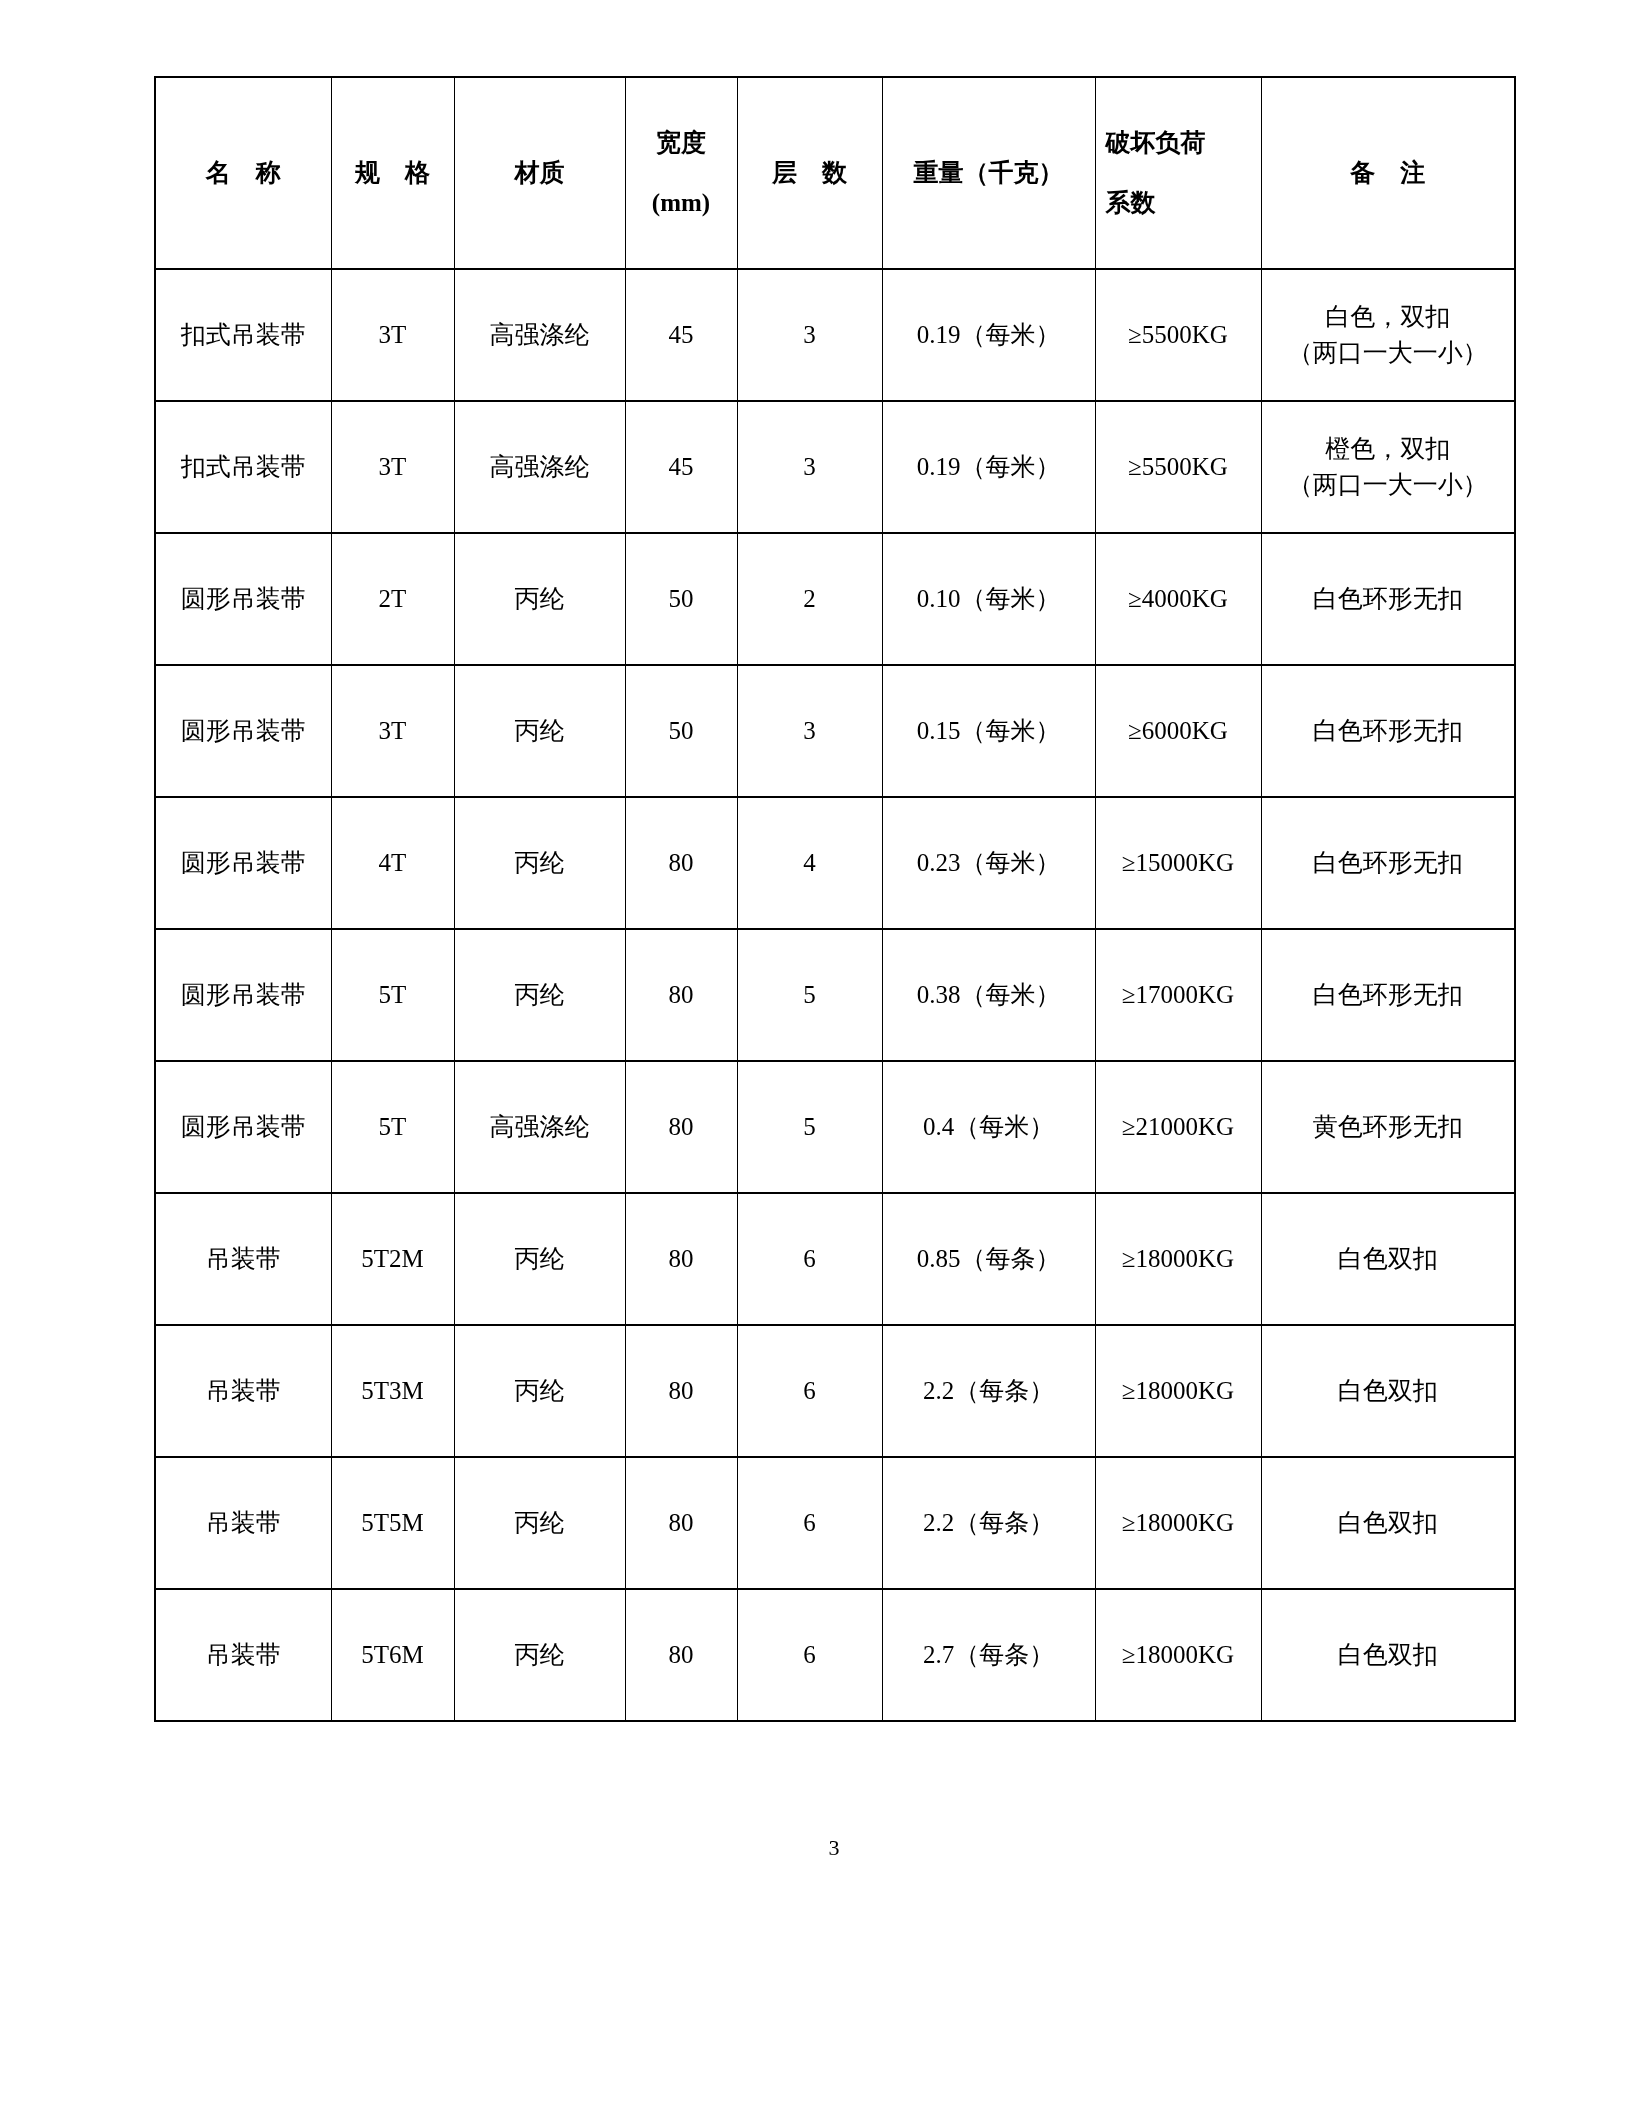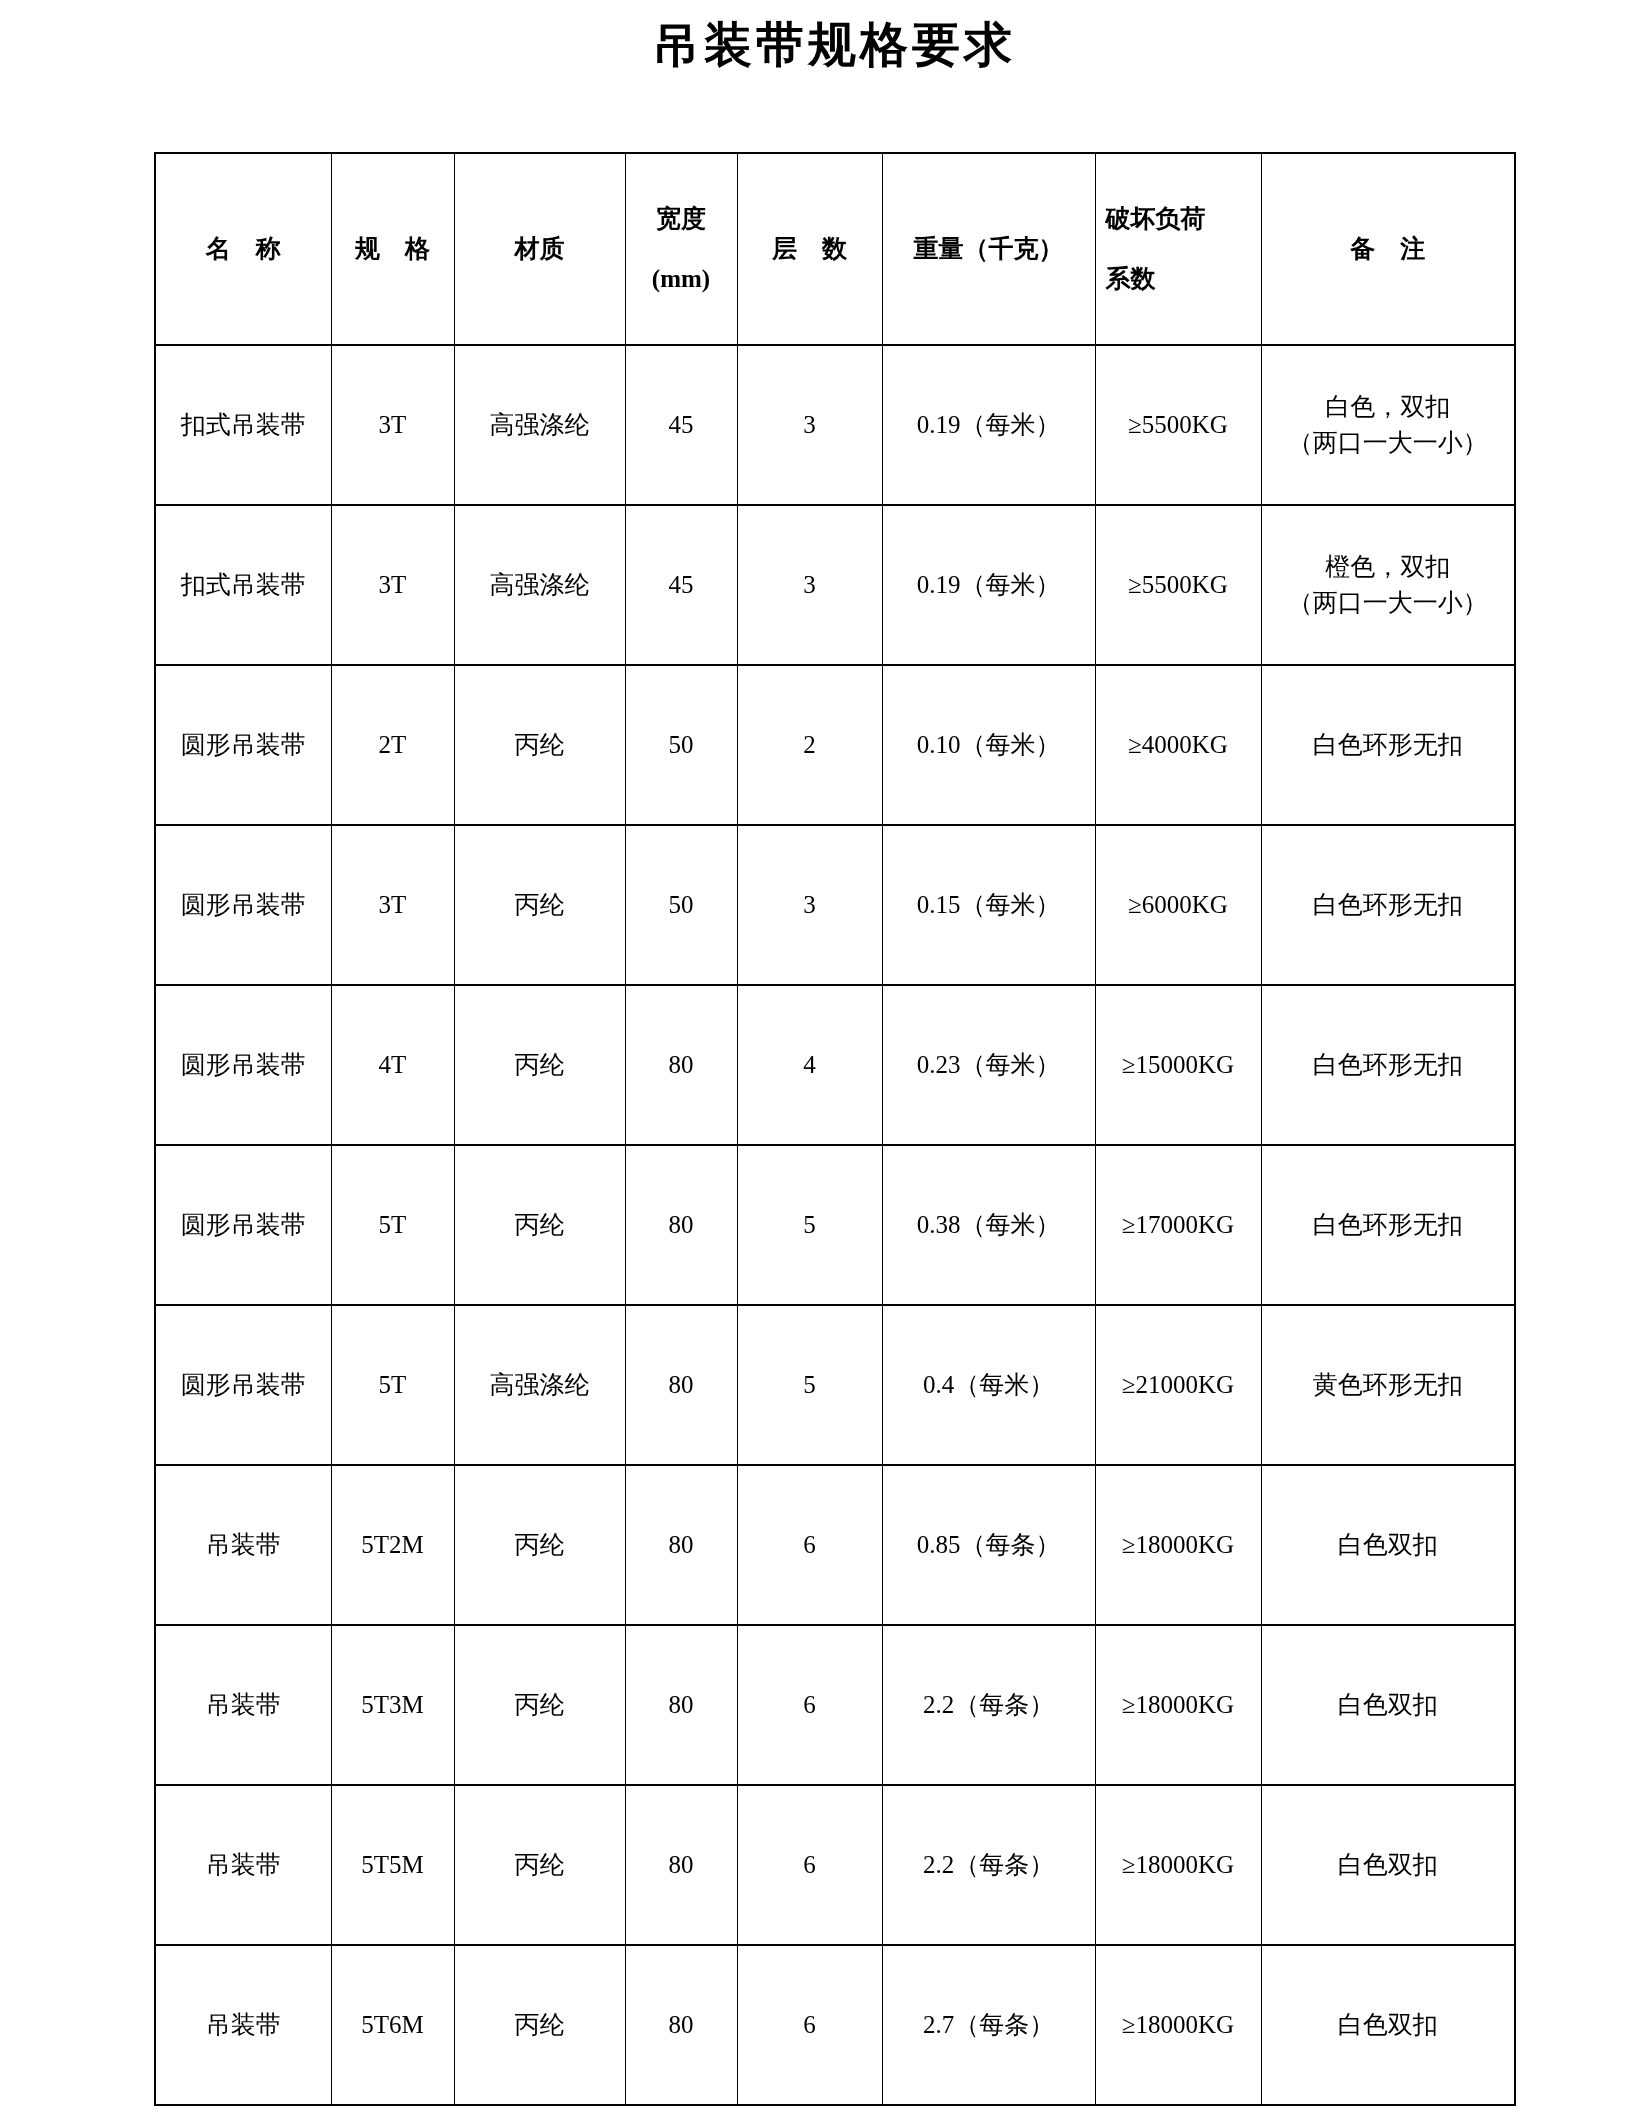--- a/index.html
+++ b/index.html
@@ -39,21 +39,21 @@
     border-top-width: 2px;
     border-bottom-width: 2px;
     text-align: center;
     vertical-align: middle;
     font-size: 25px;
     white-space: pre-line;
     padding: 2px 4px;
     overflow: hidden;
   }
   table.spec-table thead tr { height: 192px; }
-  table.spec-table tbody tr { height: 160px; }
+  table.spec-table tbody tr { height: 132px; }
   table.spec-table th {
     font-weight: bold;
     line-height: 60px;
   }
   table.spec-table th.left-lines {
     text-align: left;
     padding-left: 10px;
   }
   table.spec-table td {
     font-weight: normal;
@@ -65,21 +65,20 @@
     text-align: center;
     font-size: 22px;
     line-height: 28px;
   }
 </style>
 </head>
 <body>
 
 <div class="page">
 
-  <h1 class="doc-title">吊装带规格要求</h1>
 
   <table class="spec-table">
     <colgroup>
       <col style="width:176px">
       <col style="width:123px">
       <col style="width:171px">
       <col style="width:112px">
       <col style="width:145px">
       <col style="width:213px">
       <col style="width:166px">

